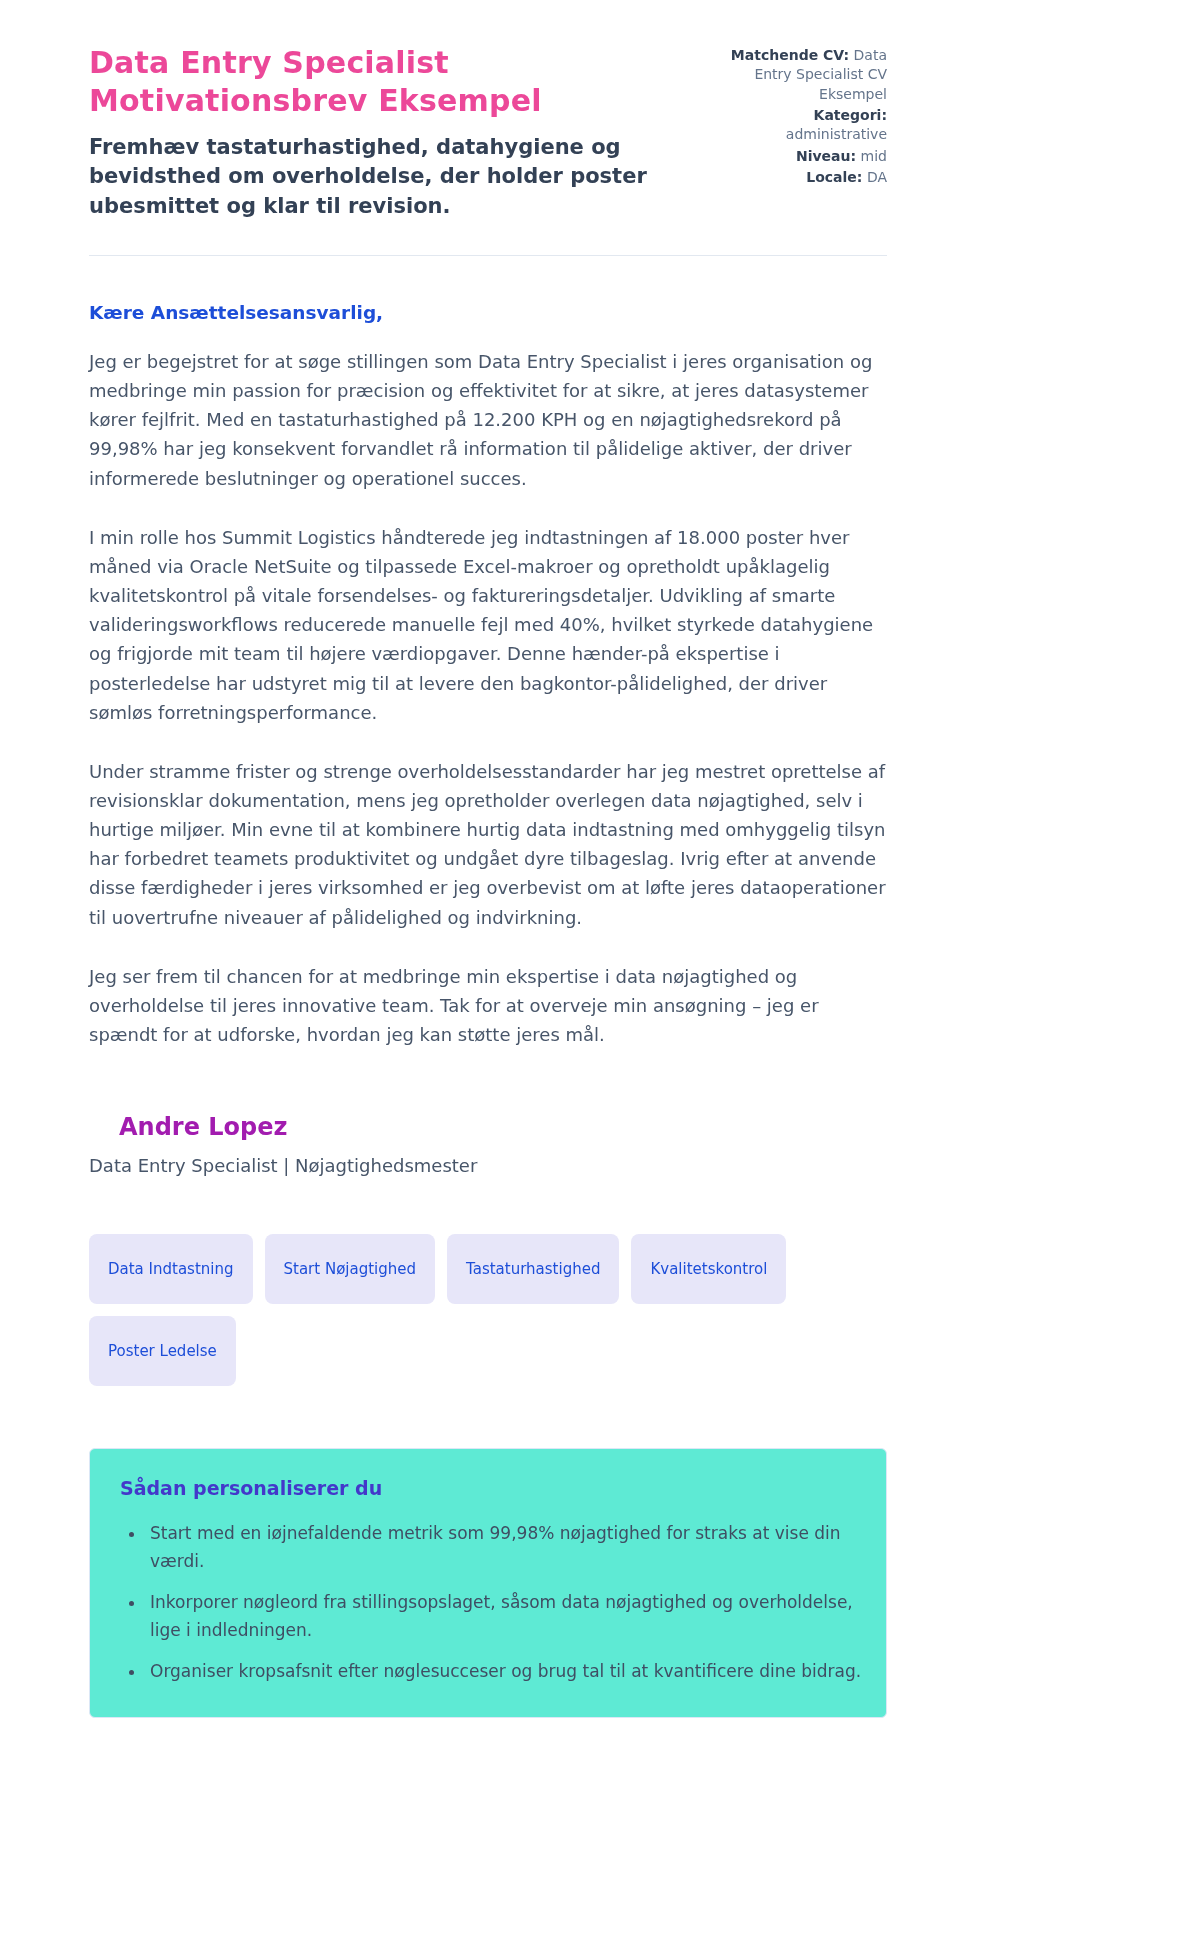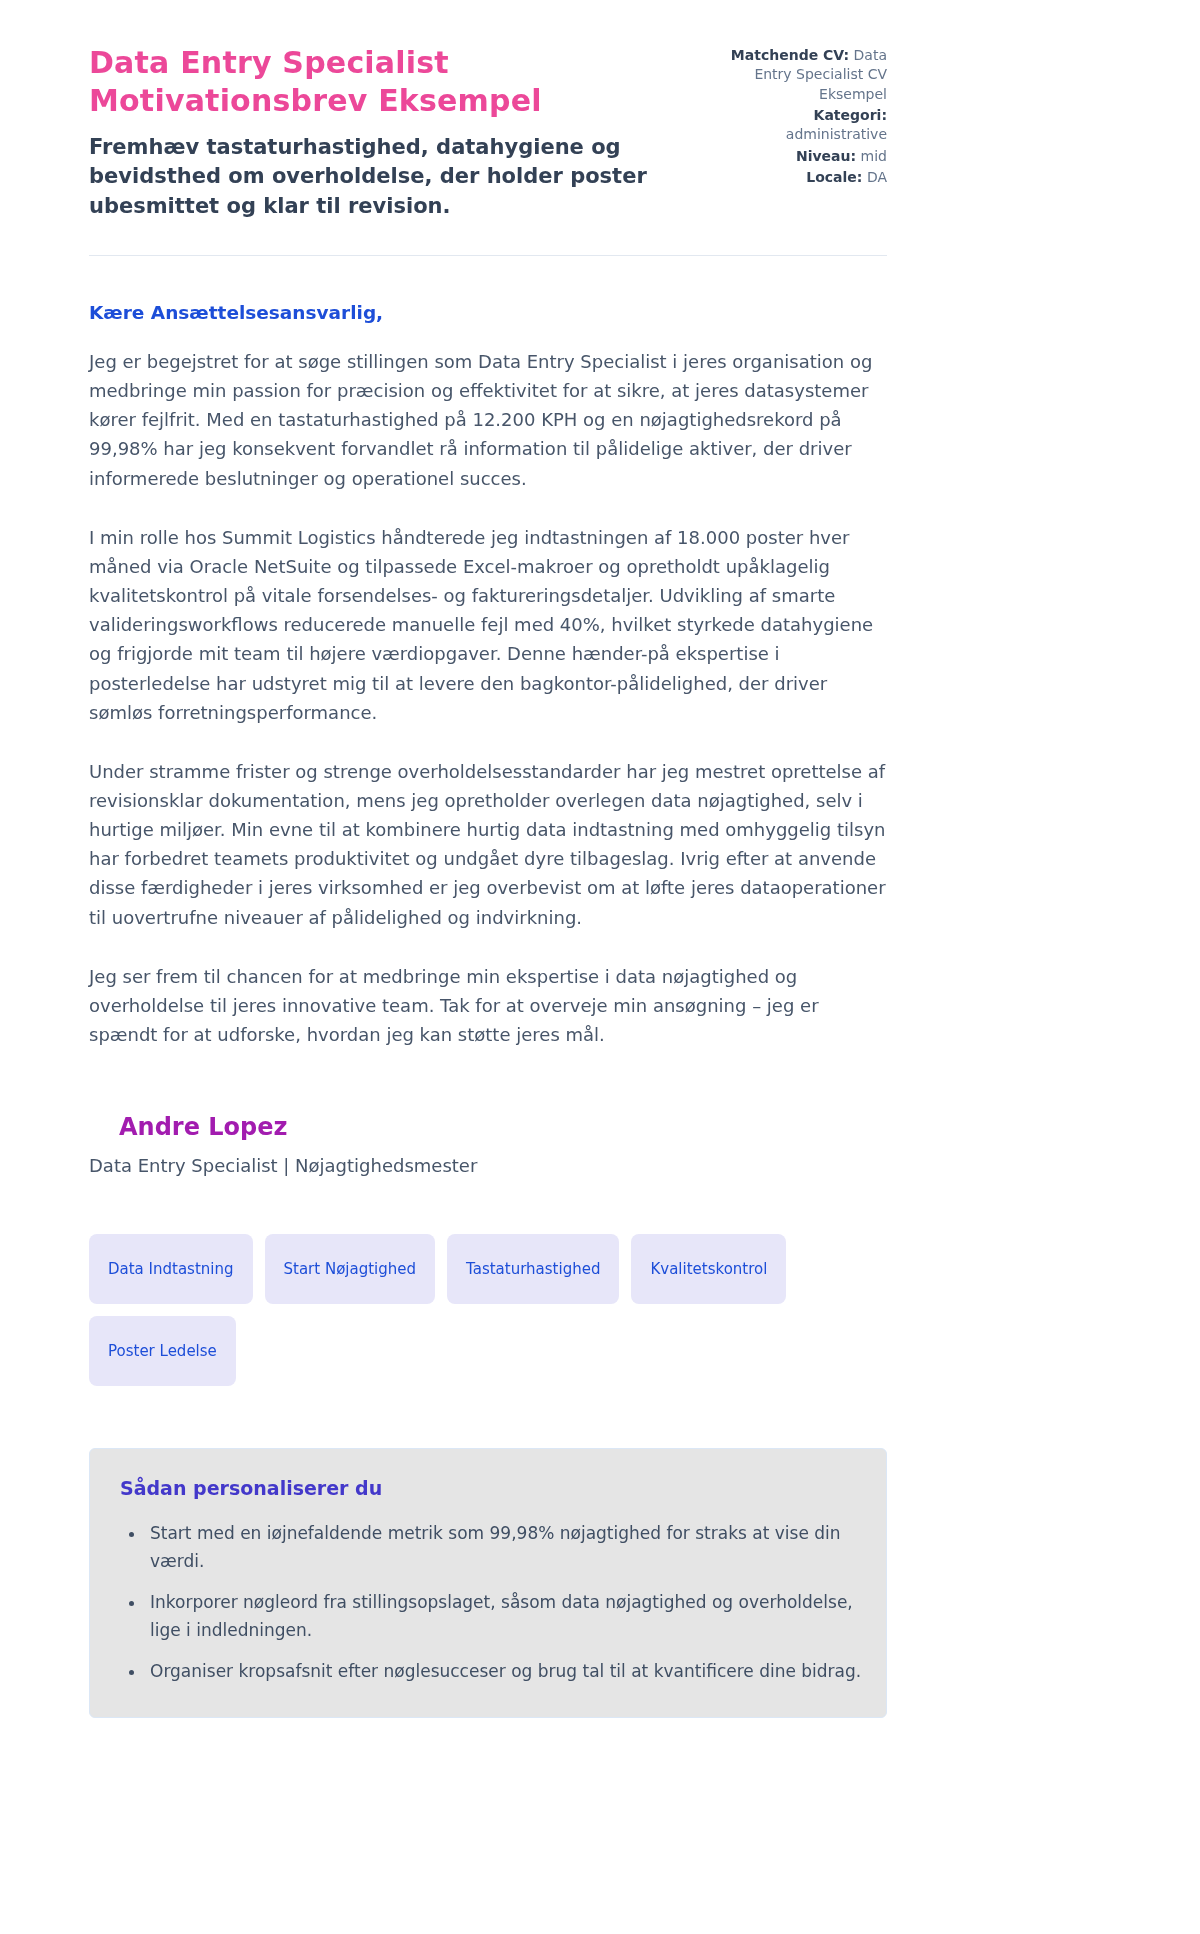--- a/index.html
+++ b/index.html
@@ -95,21 +95,21 @@
     font-size: 15px;
     padding: 26px 19px;
     border-radius: 8px;
     white-space: nowrap;
     cursor: pointer;
   }
 
   
   .tips {
     margin-top: 62px;
-    background: #e5e5e5;
+    background: #5eead4;
     border: 1px solid #dbe7f6;
     border-radius: 6px;
     padding: 28px 24px 30px 30px;
   }
   .tips h2 {
     color: #4338ca;
     font-size: 19px;
     font-weight: 700;
     margin-bottom: 20px;
   }

